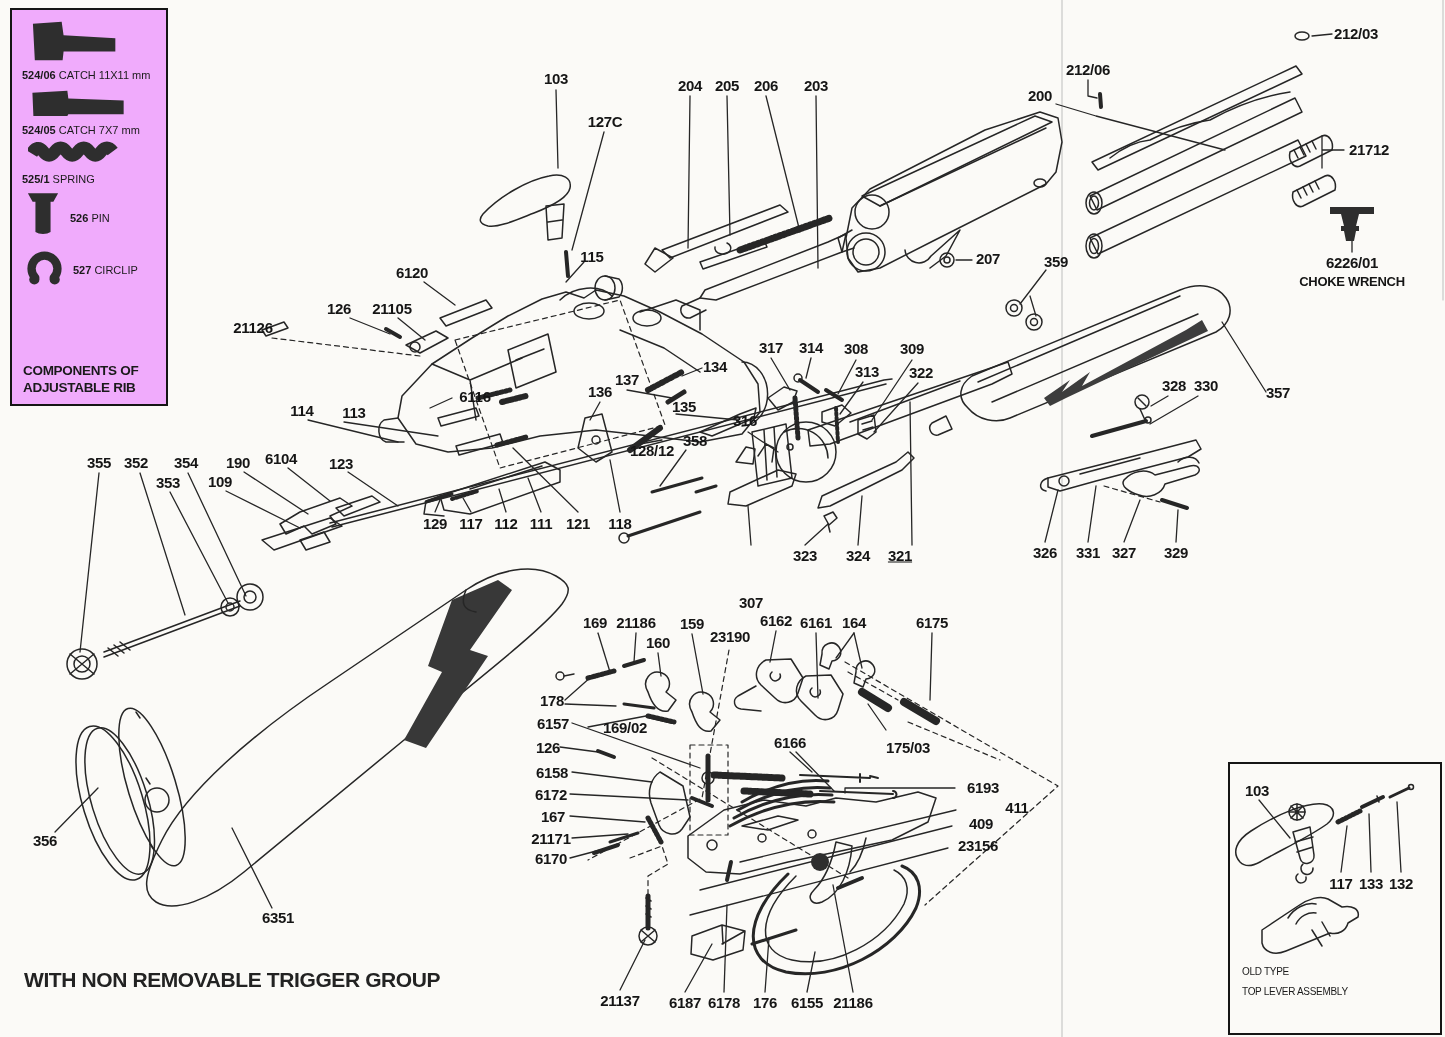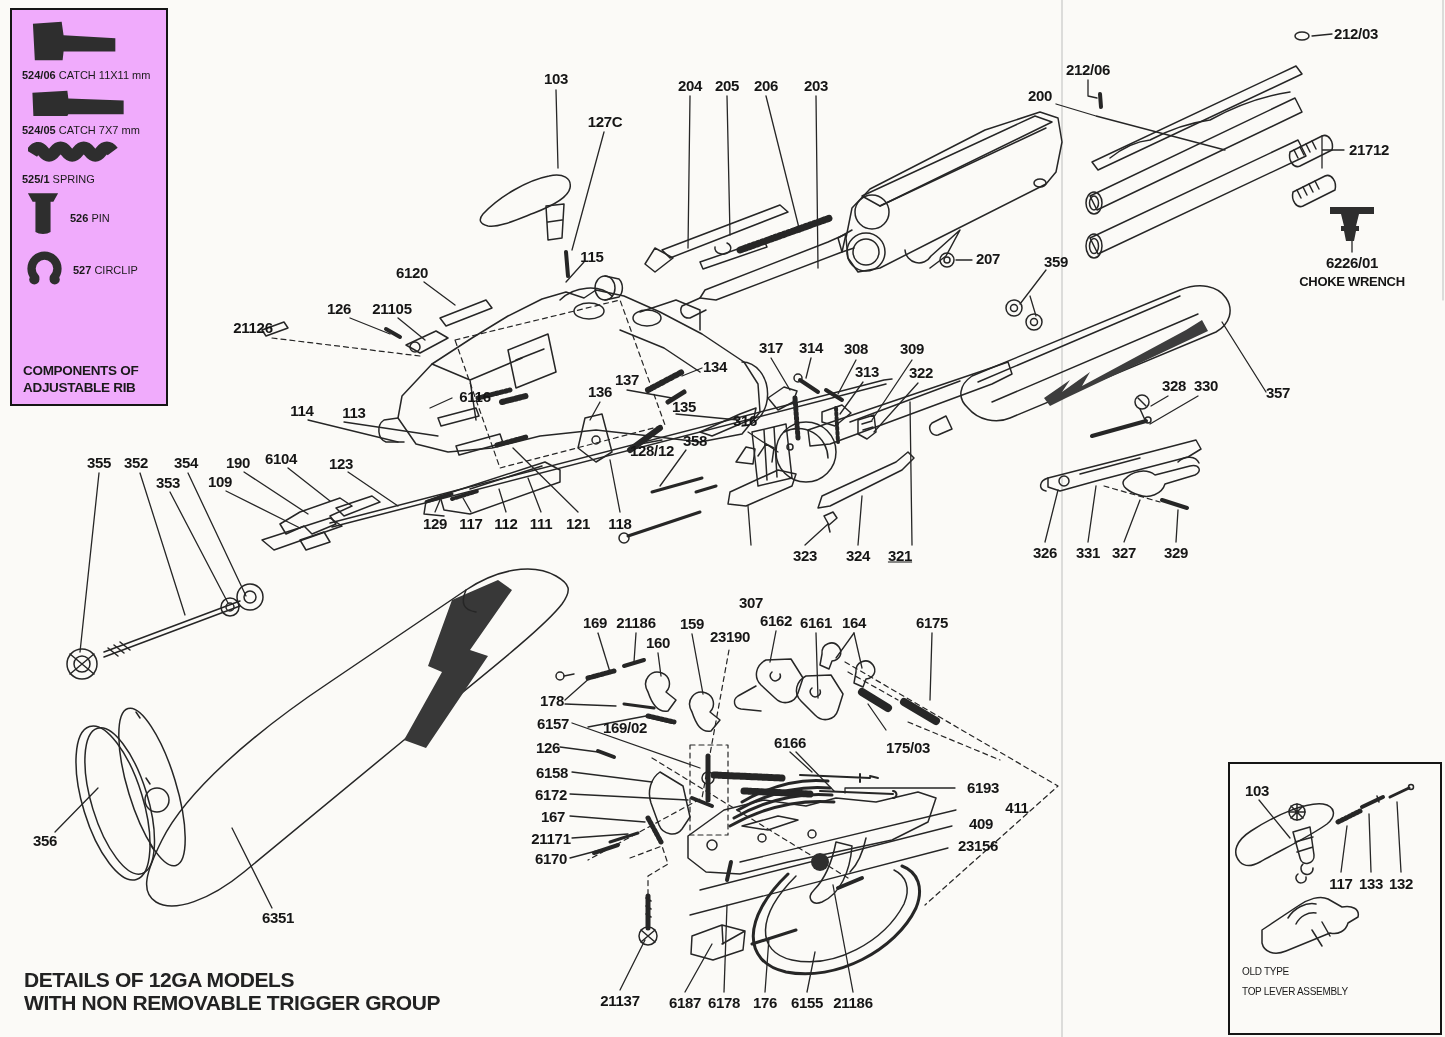--- a/index.html
+++ b/index.html
@@ -544,21 +544,20 @@
           <div class="lg-cap"><span class="lg-code">527</span>&nbsp;<span class="lg-desc">CIRCLIP</span></div>
         </div>
       </div>
   <div id="legend-title">
     <div>COMPONENTS OF</div>
     <div>ADJUSTABLE RIB</div>
   </div>
 </div>
 
 <div id="caption">
-  <div>DETAILS OF 12GA MODELS</div>
   <div>WITH NON REMOVABLE TRIGGER GROUP</div>
 </div>
 
 <div id="inset-box"></div>
 <div id="inset-title">
   <div>OLD TYPE</div>
   <div>TOP LEVER ASSEMBLY</div>
 </div>
 
 </div>

